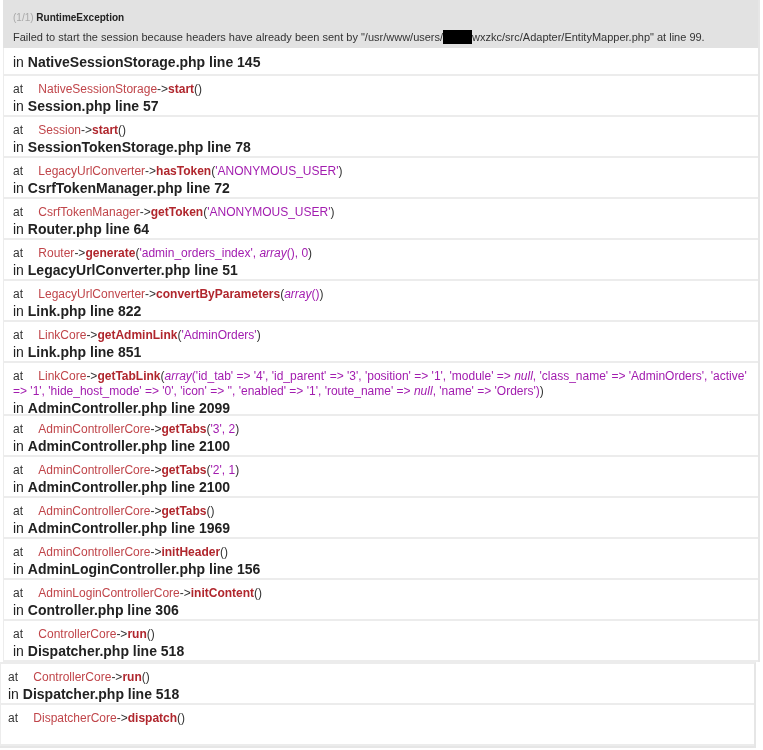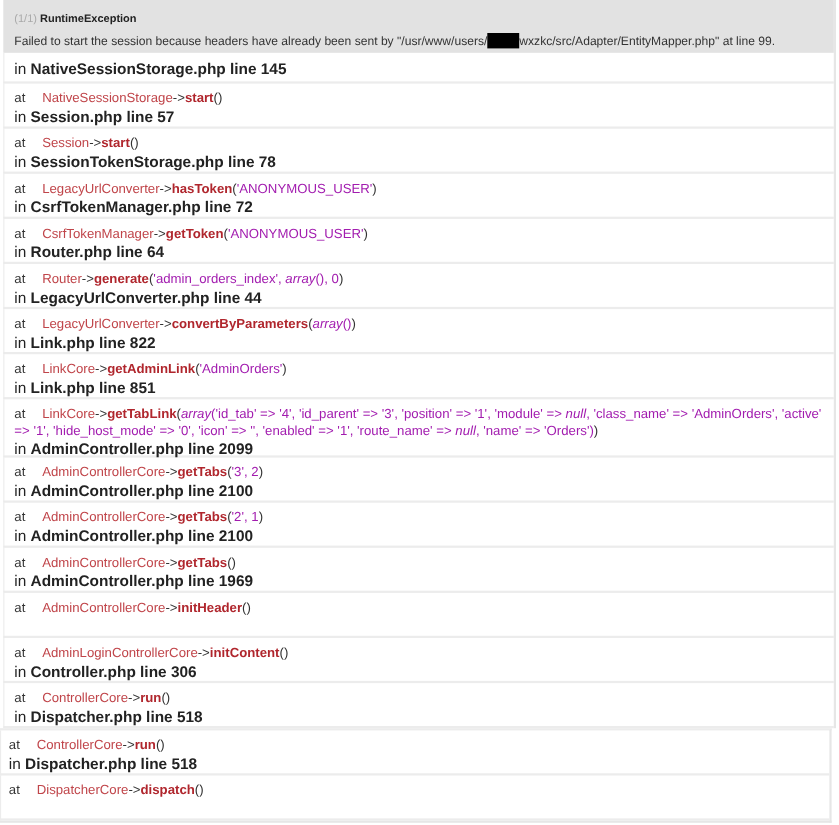--- a/index.html
+++ b/index.html
@@ -56,21 +56,21 @@
       <div class="row std">
         <div class="line1"><span>at </span><span class="cls">LegacyUrlConverter</span><span class="arrow">-&gt;</span><span class="meth">hasToken</span><span class="paren">(</span><span class="args"><span>'ANONYMOUS_USER'</span></span><span class="paren">)</span></div>
         <div class="line2"><span>in </span><b>CsrfTokenManager.php line 72</b></div>
       </div>
       <div class="row std">
         <div class="line1"><span>at </span><span class="cls">CsrfTokenManager</span><span class="arrow">-&gt;</span><span class="meth">getToken</span><span class="paren">(</span><span class="args"><span>'ANONYMOUS_USER'</span></span><span class="paren">)</span></div>
         <div class="line2"><span>in </span><b>Router.php line 64</b></div>
       </div>
       <div class="row std">
         <div class="line1"><span>at </span><span class="cls">Router</span><span class="arrow">-&gt;</span><span class="meth">generate</span><span class="paren">(</span><span class="args"><span>'admin_orders_index', </span><i>array</i><span>(), 0</span></span><span class="paren">)</span></div>
-        <div class="line2"><span>in </span><b>LegacyUrlConverter.php line 44</b></div>
+        <div class="line2"><span>in </span><b>LegacyUrlConverter.php line 51</b></div>
       </div>
       <div class="row std">
         <div class="line1"><span>at </span><span class="cls">LegacyUrlConverter</span><span class="arrow">-&gt;</span><span class="meth">convertByParameters</span><span class="paren">(</span><span class="args"><i>array</i><span>()</span></span><span class="paren">)</span></div>
         <div class="line2"><span>in </span><b>Link.php line 822</b></div>
       </div>
       <div class="row std">
         <div class="line1"><span>at </span><span class="cls">LinkCore</span><span class="arrow">-&gt;</span><span class="meth">getAdminLink</span><span class="paren">(</span><span class="args"><span>'AdminOrders'</span></span><span class="paren">)</span></div>
         <div class="line2"><span>in </span><b>Link.php line 851</b></div>
       </div>
       <div class="row tall">
@@ -84,20 +84,21 @@
       <div class="row std">
         <div class="line1"><span>at </span><span class="cls">AdminControllerCore</span><span class="arrow">-&gt;</span><span class="meth">getTabs</span><span class="paren">(</span><span class="args"><span>'2', 1</span></span><span class="paren">)</span></div>
         <div class="line2"><span>in </span><b>AdminController.php line 2100</b></div>
       </div>
       <div class="row std">
         <div class="line1"><span>at </span><span class="cls">AdminControllerCore</span><span class="arrow">-&gt;</span><span class="meth">getTabs</span><span class="paren">(</span><span class="args"></span><span class="paren">)</span></div>
         <div class="line2"><span>in </span><b>AdminController.php line 1969</b></div>
       </div>
       <div class="row std">
         <div class="line1"><span>at </span><span class="cls">AdminControllerCore</span><span class="arrow">-&gt;</span><span class="meth">initHeader</span><span class="paren">(</span><span class="args"></span><span class="paren">)</span></div>
+        <div class="line2"><span>in </span><b>AdminLoginController.php line 156</b></div>
       </div>
       <div class="row std">
         <div class="line1"><span>at </span><span class="cls">AdminLoginControllerCore</span><span class="arrow">-&gt;</span><span class="meth">initContent</span><span class="paren">(</span><span class="args"></span><span class="paren">)</span></div>
         <div class="line2"><span>in </span><b>Controller.php line 306</b></div>
       </div>
       <div class="row std">
         <div class="line1"><span>at </span><span class="cls">ControllerCore</span><span class="arrow">-&gt;</span><span class="meth">run</span><span class="paren">(</span><span class="args"></span><span class="paren">)</span></div>
         <div class="line2"><span>in </span><b>Dispatcher.php line 518</b></div>
       </div>
     </div>

